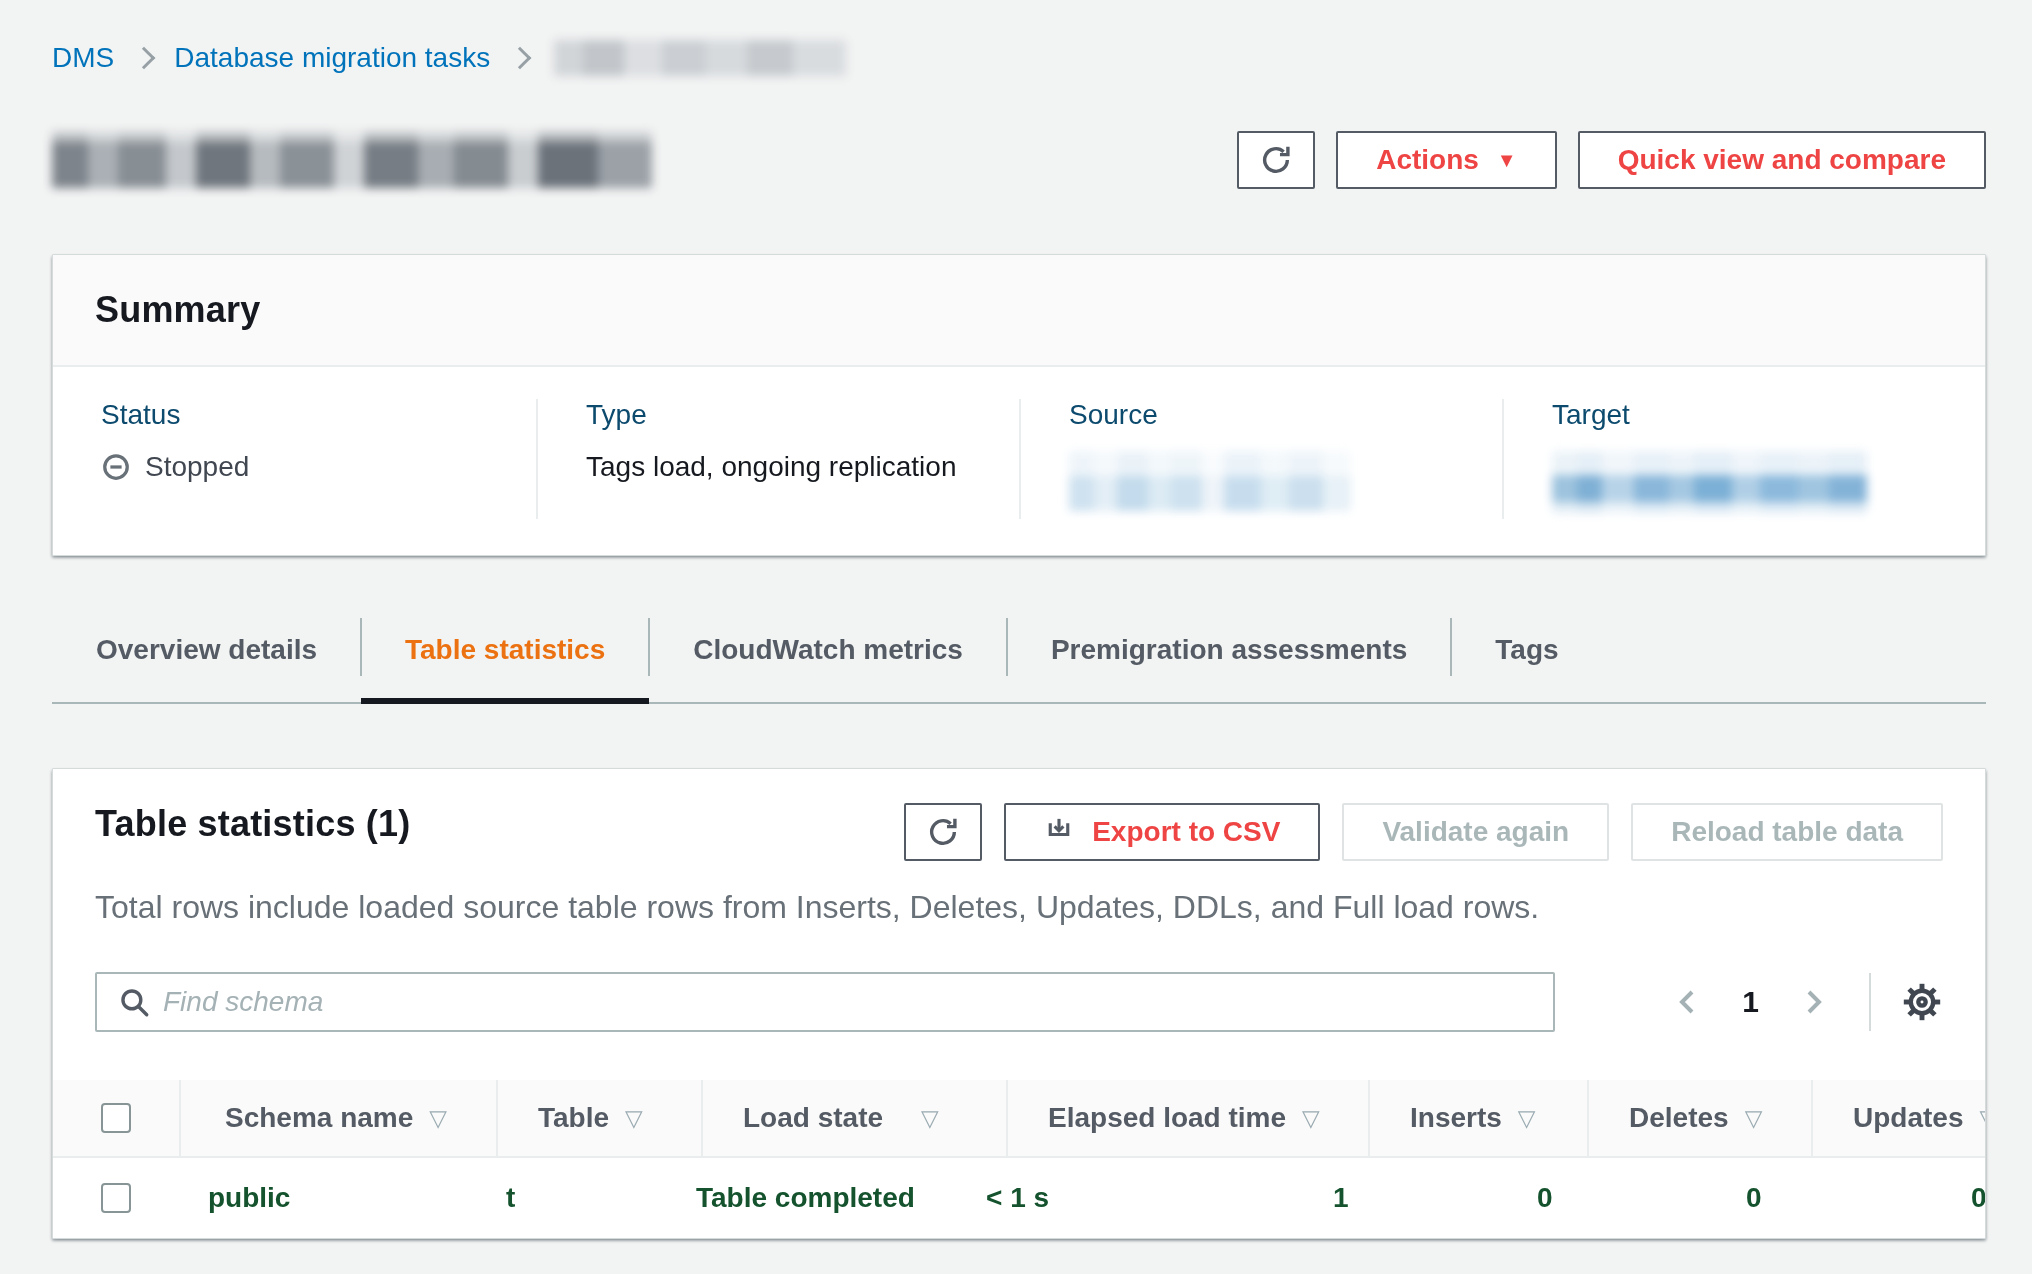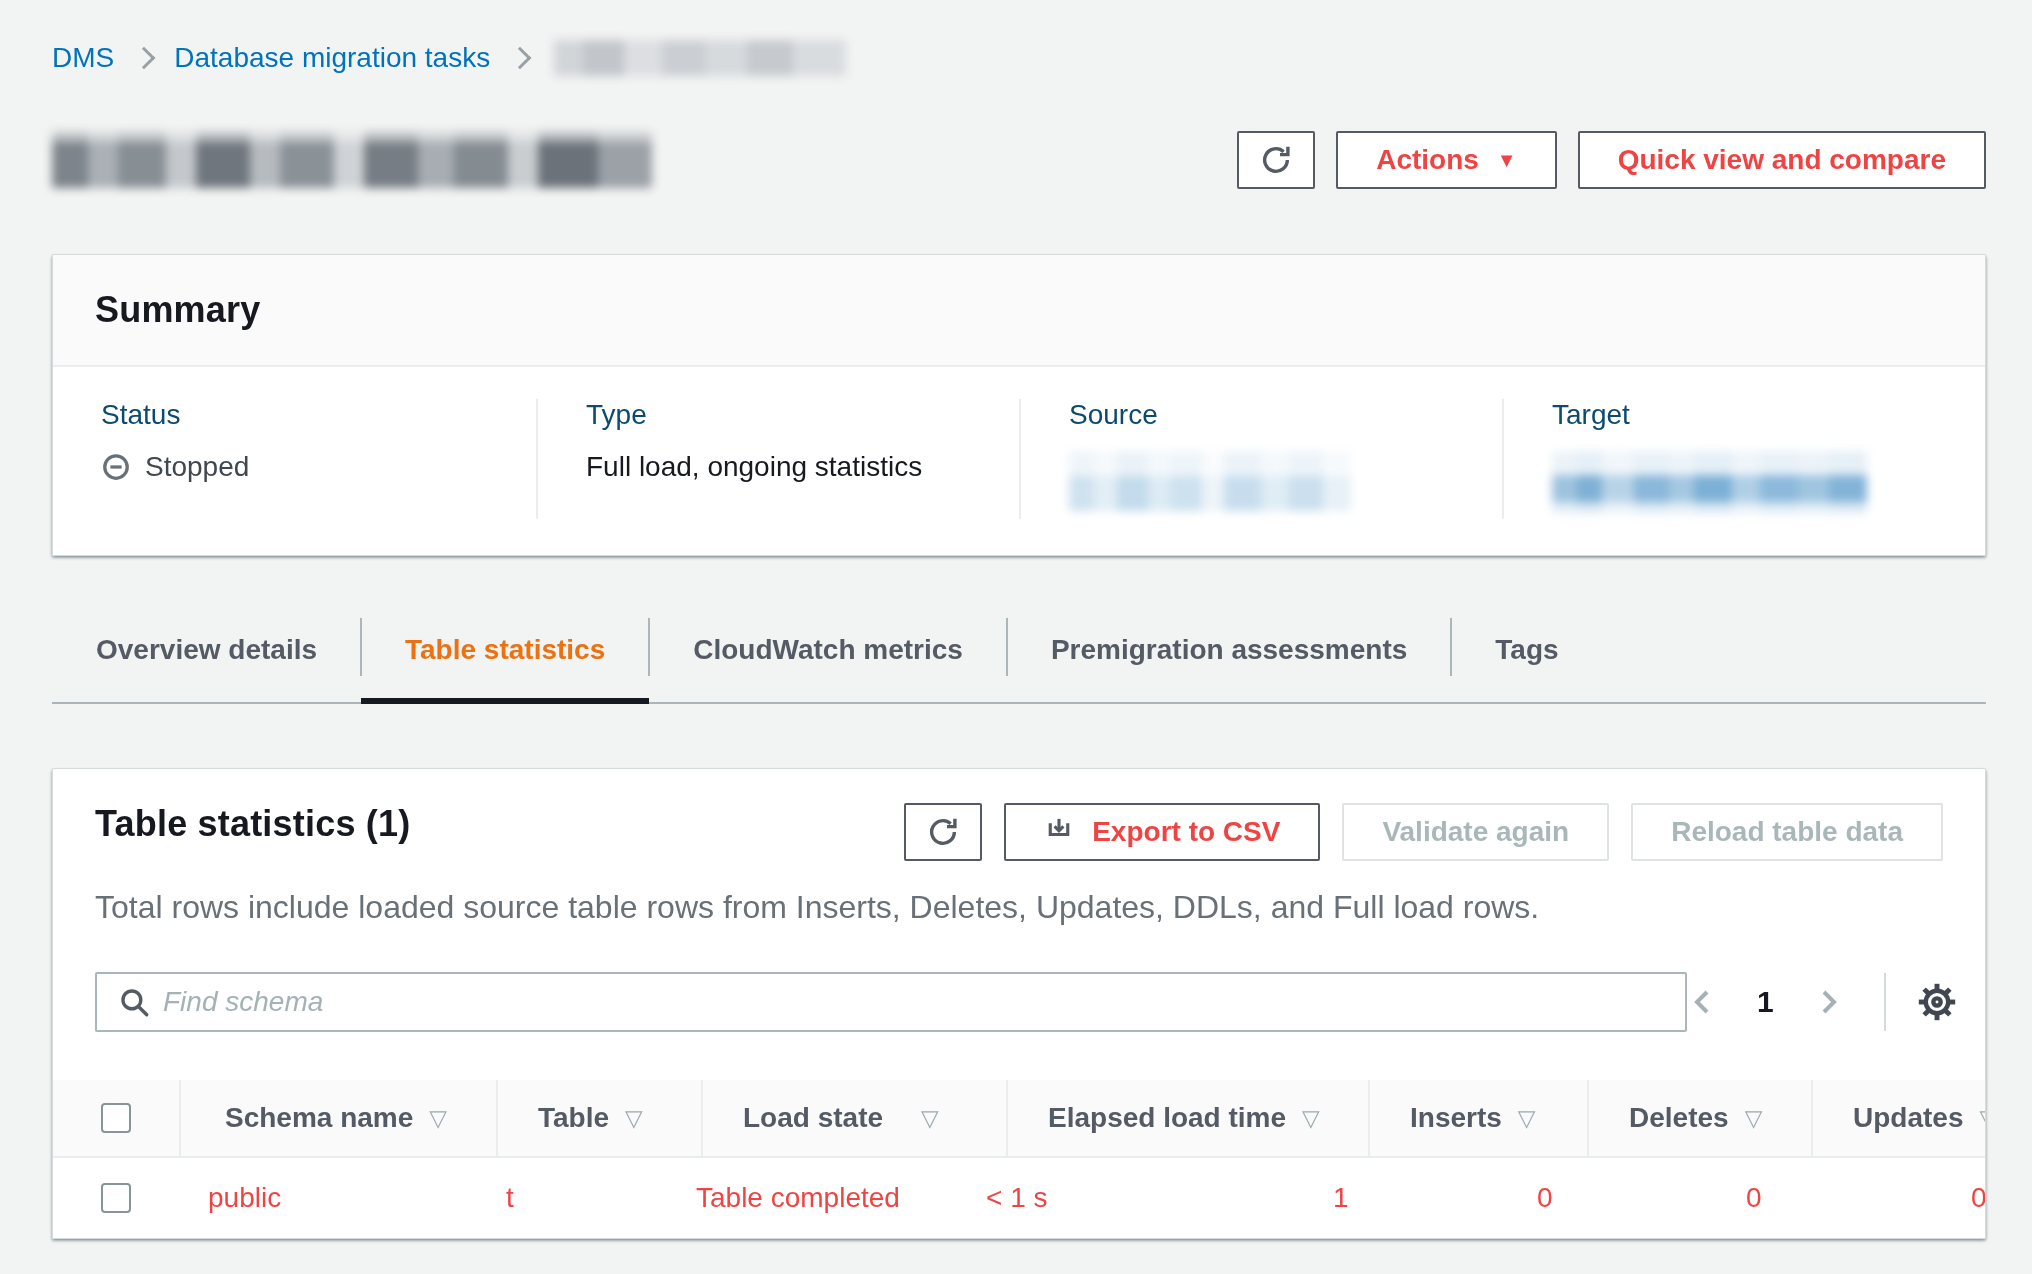--- a/index.html
+++ b/index.html
@@ -62,38 +62,38 @@
   .tab.active::after{content:"";position:absolute;left:0;right:0;bottom:-2px;height:6px;background:#16191f;}
 
   
   .tstats{margin-top:64px;background:#fff;overflow:hidden;}
   .tp-top{padding:34px 42px 0;}
   .tp-head-row{display:flex;align-items:flex-start;justify-content:space-between;}
   .tp-buttons{display:flex;align-items:center;gap:22px;}
   .tp-desc{margin-top:28px;font-size:32px;color:#687078;}
   .search-row{display:flex;align-items:center;margin-top:46px;}
   .search-wrap{position:relative;flex:none;}
-  .search-input{box-sizing:border-box;width:1592px;height:60px;border:2px solid #aab7b8;border-radius:2px;
+  .search-input{box-sizing:border-box;width:1460px;height:60px;border:2px solid #aab7b8;border-radius:2px;
     background:#fff;font-family:inherit;font-size:28px;color:#16191f;padding:0 20px 0 66px;outline:none;}
   .search-input::placeholder{color:#a4b1b5;font-style:italic;}
   .search-icon{position:absolute;left:22px;top:13px;}
   .pager{margin-left:auto;display:flex;align-items:center;}
   .page-btn{background:none;border:none;padding:0;cursor:pointer;display:flex;align-items:center;}
   .page-num{font-size:30px;font-weight:700;color:#16191f;margin:0 38px;}
   .pager-div{width:2px;height:58px;background:#d5dbdb;margin:0 30px 0 40px;}
   .gear-btn{background:none;border:none;padding:0;cursor:pointer;display:flex;align-items:center;}
 
   .grid{display:grid;grid-template-columns:111px 302px 190px 290px 347px 204px 209px 225px 1fr;}
   .thead{margin-top:48px;background:#fafafa;border-bottom:2px solid #eaeded;gap:15px;}
   .th{display:flex;align-items:center;padding:22px 0 22px 40px;font-size:28px;font-weight:700;color:#545b64;white-space:nowrap;overflow:hidden;}
   .th + .th{border-left:2px solid #eaeded;}
   .th.first-col,.td.first-col{padding-left:44px;}
   .sort{color:#9aabb1;font-size:23px;margin-left:16px;font-weight:400;}
   .trow{background:#fff;}
-  .td{display:flex;align-items:center;padding:24px 0 24px 40px;font-size:28px;color:#ef4444;white-space:nowrap;overflow:hidden;}
+  .td{display:flex;align-items:center;padding:24px 0 24px 40px;font-size:28px;color:#14532d;white-space:nowrap;overflow:hidden;font-weight:bold;}
   .cb-cell{padding-left:48px;}
   .checkbox{width:26px;height:26px;border:2px solid #879596;border-radius:4px;background:#fff;cursor:pointer;flex:none;}
 
   .chev{display:block;}
   svg{display:block;}
 </style>
 </head>
 <body>
 
 <div class="content">
@@ -139,21 +139,21 @@
             <svg width="30" height="30" viewBox="0 0 24 24" fill="none" stroke="#687078" stroke-width="2.6">
               <circle cx="12" cy="12" r="9"></circle>
               <path d="M7.5 12h9"></path>
             </svg>
           </span>
           <span>Stopped</span>
         </div>
       </div>
       <div class="sum-cell">
         <div class="field-label">Type</div>
-        <div class="field-value">Full load, ongoing statistics</div>
+        <div class="field-value">Tags load, ongoing replication</div>
       </div>
       <div class="sum-cell">
         <div class="field-label">Source</div>
         <div class="blur-block src-blur"></div>
       </div>
       <div class="sum-cell">
         <div class="field-label">Target</div>
         <div class="blur-block tgt-blur"></div>
       </div>
     </div>

